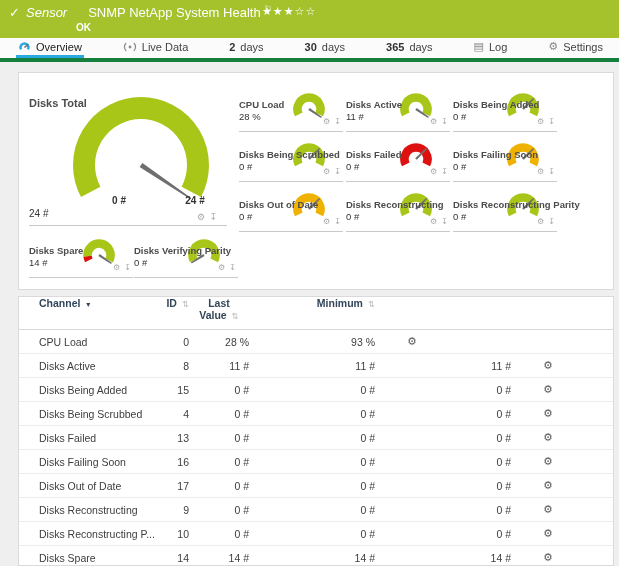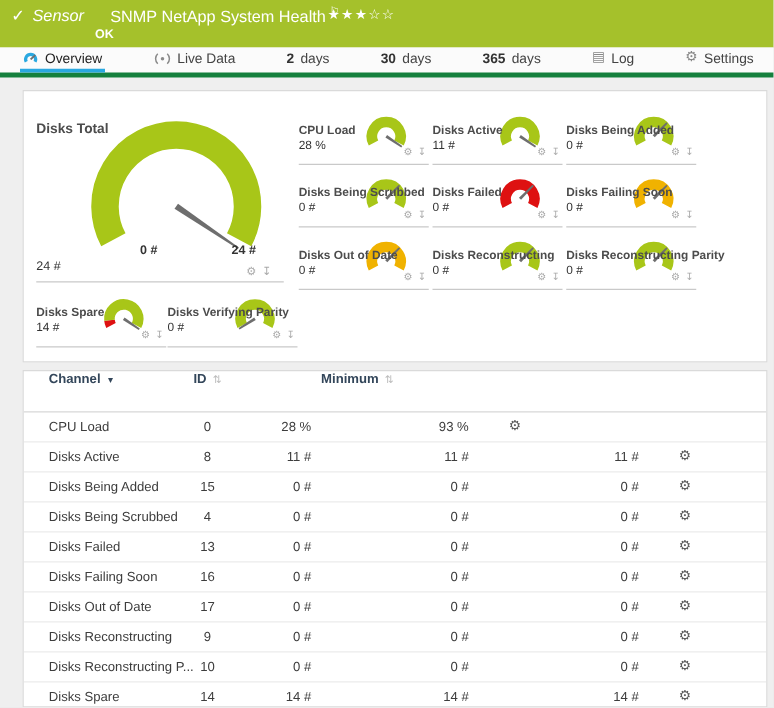--- a/index.html
+++ b/index.html
@@ -47,21 +47,21 @@
   .big-rule{position:absolute;left:0;top:144px;width:198px;border-bottom:1px solid #c9c9c9;}
   .big-icons{position:absolute;left:168px;top:131px;font-size:9px;color:#a9a9a9;letter-spacing:1px;}
 
   
   .t-head{display:flex;align-items:flex-start;padding:0 0 0 20px;height:32px;box-sizing:content-box;
           font-size:10.5px;font-weight:bold;color:#33465a;}
   .t-sep{border-bottom:1px solid #d8d8d8;margin:0;}
   .t-row{display:flex;align-items:center;height:23px;padding-left:20px;font-size:10.5px;color:#3d3d3d;
          border-bottom:1px solid #ececec;}
   .c-channel{width:104px;white-space:nowrap;overflow:visible;}
-  .c-id{width:46px;text-align:center;}
+  .c-id{width:46px;text-align:right;}
   .c-last{width:60px;text-align:right;}
   .c-min{width:126px;text-align:right;}
   .c-max{width:136px;text-align:right;}
   .c-gear{margin-left:32px;font-size:11px;color:#5a5a5a;line-height:1;}
   .t-head .c-last{text-align:center;}
   .arrow-desc{font-size:8px;color:#33465a;margin-left:3px;}
   .arrow-both{font-size:8.5px;color:#bcbcbc;margin-left:2px;font-weight:normal;}
 </style>
 </head>
 <body>
@@ -229,20 +229,24 @@
           <div class="tile-value">0 #</div>
           <div class="tile-icons"><span>⚙</span> <span>↧</span></div>
         </div>
       </div>
   </div>
 
   <div class="card" id="table-card">
     <div class="t-head" id="thead">
         <div class="c-channel"><span>Channel</span> <span class="arrow-desc">▾</span></div>
         <div class="c-id"><span>ID</span> <span class="arrow-both">⇅</span></div>
+        <div class="c-last">
+          <div>Last</div>
+          <div>Value <span class="arrow-both">⇅</span></div>
+        </div>
         <div class="c-min"><span>Minimum</span> <span class="arrow-both">⇅</span></div>
       </div>
     <div class="t-sep"></div>
     <div id="tbody">
         <div class="t-row">
           <div class="c-channel">CPU Load</div>
           <div class="c-id">0</div>
           <div class="c-last">28 %</div>
           <div class="c-min">93 %</div>
           <div class="c-gear">⚙</div>

